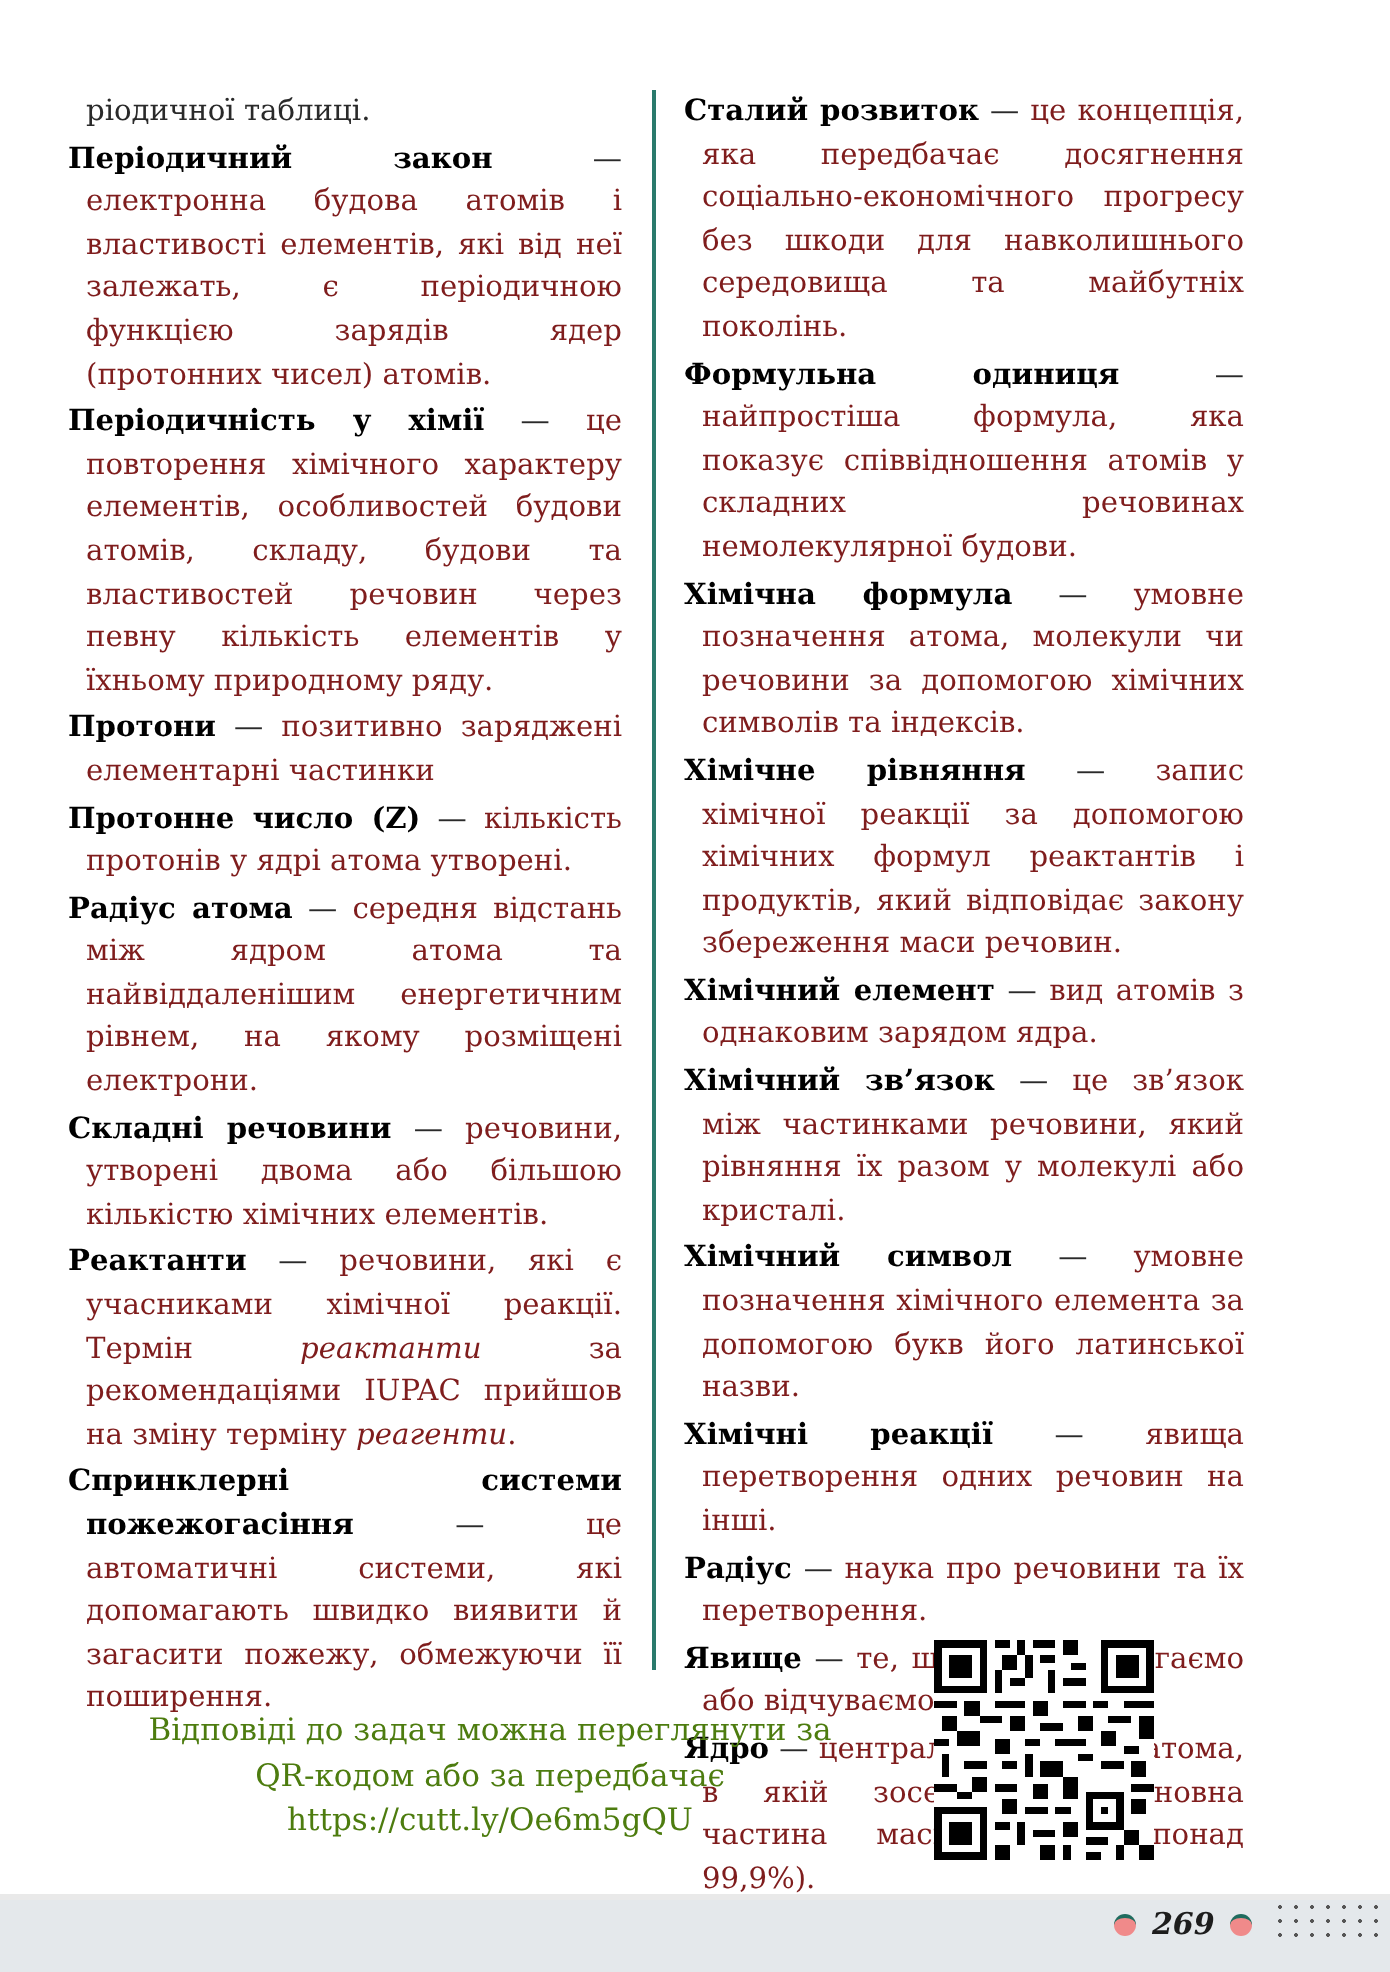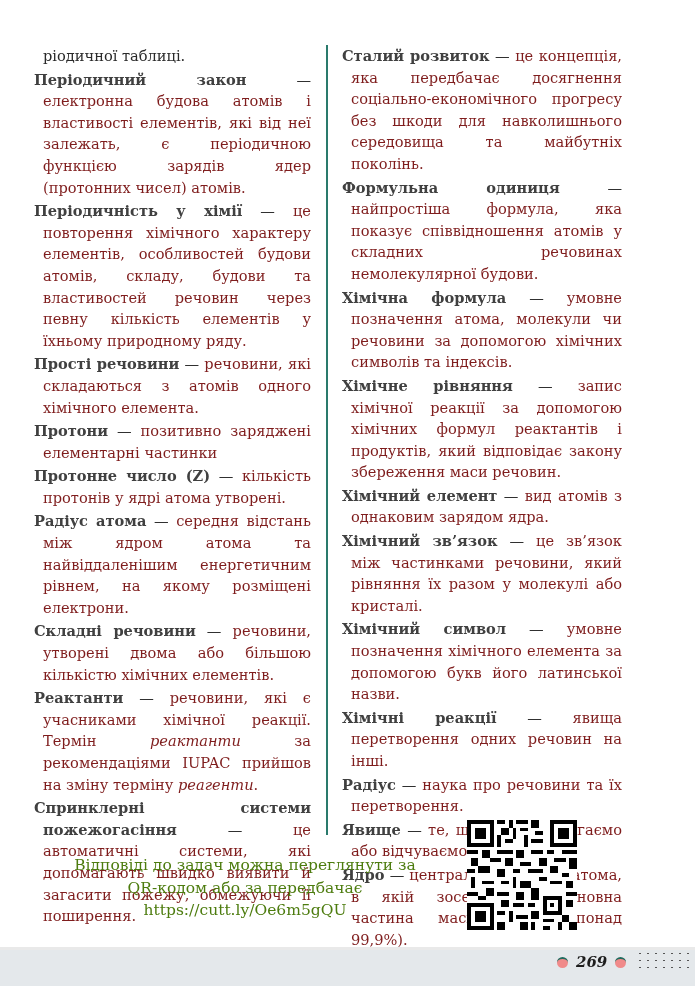--- a/index.html
+++ b/index.html
@@ -13,21 +13,21 @@
     .col {
       position: absolute; top: 45px;
       font-size: 14.6px; line-height: 21.6px;
       text-align: justify;
       hyphens: manual;
     }
     .col-left { left: 34px; width: 277px; }
     .col-right { left: 342px; width: 280px; }
     .entry { padding-left: 9px; text-indent: -9px; margin: 0 0 2px 0; }
     .entry.cont { padding-left: 9px; text-indent: 0; }
-    .term { font-weight: bold; color: #404040; }
+    .term { font-weight: bold; color: #000000; }
     .def { color: #7f1d1d; }
     .it { font-style: italic; }
     .divider {
       position: absolute; left: 326px; top: 45px; width: 2px; height: 790px;
       background: #2a7a6c;
     }
     .footnote {
       position: absolute; left: 60px; top: 854px; width: 370px;
       text-align: center; font-size: 15.5px; line-height: 22.5px; color: #4d7c0f;
     }
@@ -57,21 +57,20 @@
 <div class="page">
 
   <div class="col col-left">
     <p class="entry cont"><span>ріодичної таблиці.</span></p>
 
     <p class="entry"><span class="term">Періодичний закон</span><span> — </span><span class="def">електронна будова атомів і властивості елементів, які від неї залежать, є періодичною функцією зарядів ядер (протонних чисел) атомів.</span></p>
 
     <p class="entry"><span class="term">Періодичність у хімії</span><span> — </span><span class="def">це повторення хімічного характеру елементів, особливостей будови атомів, складу, будови та властивостей речовин через певну кількість елементів у їхньому природному ряду.</span></p>
 
 
-    <p class="entry"><span class="term">Прості речовини</span><span> — </span><span class="def">речовини, які складаються з атомів одного хімічного елемента.</span></p>
 
     <p class="entry"><span class="term">Протони</span><span> — </span><span class="def">позитивно заряджені елементарні частинки</span></p>
 
     <p class="entry"><span class="term">Протонне число (Z)</span><span> — </span><span class="def">кількість протонів у ядрі атома утворені.</span></p>
 
     <p class="entry"><span class="term">Радіус атома</span><span> — </span><span class="def">середня відстань між ядром атома та найвіддаленішим енергетичним рівнем, на якому розміщені електрони.</span></p>
 
     <p class="entry"><span class="term">Складні речовини</span><span> — </span><span class="def">речовини, утворені двома або більшою кількістю хімічних елементів.</span></p>
 
     <p class="entry"><span class="term">Реактанти</span><span> — </span><span class="def"><span>речовини, які є учасниками хімічної реакції. Термін </span><span class="it">реактанти</span><span> за рекомендаціями IUPAC прийшов на зміну терміну </span><span class="it">реагенти</span><span>.</span></span></p>

